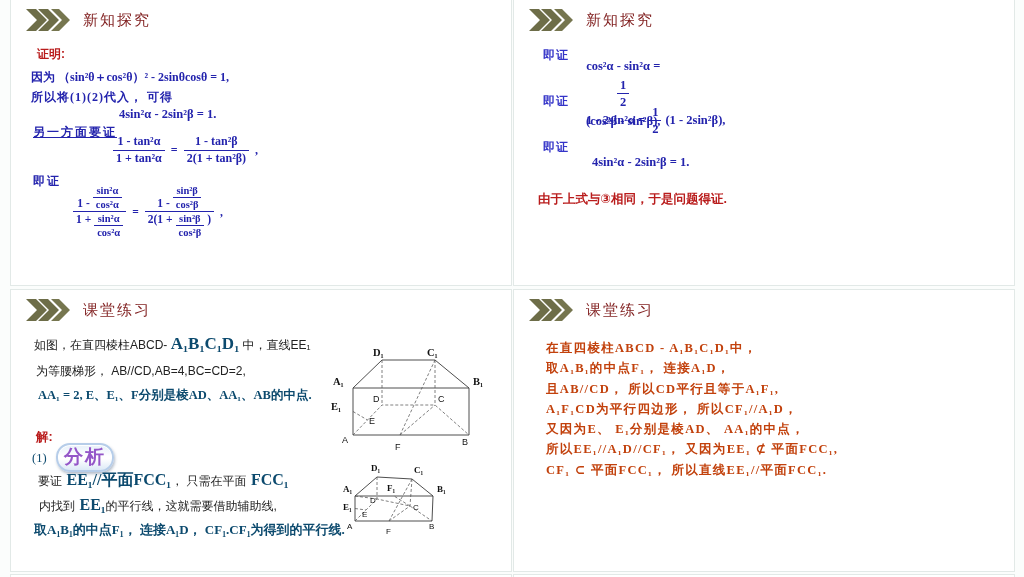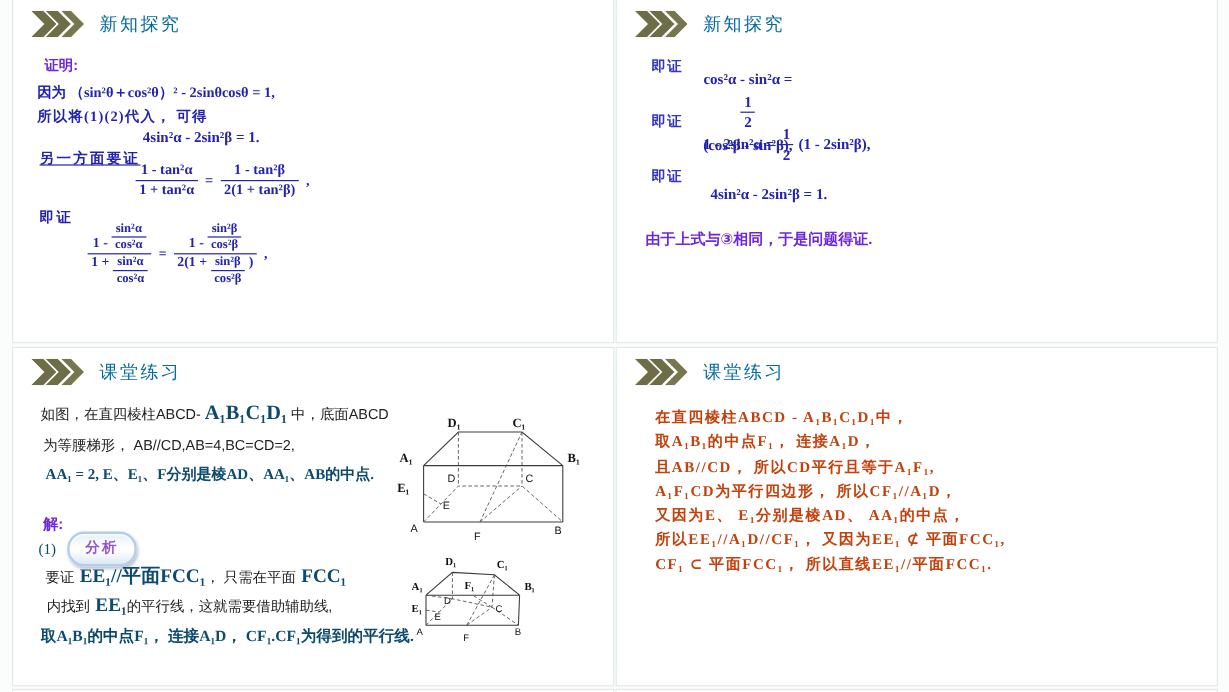--- a/index.html
+++ b/index.html
@@ -2,37 +2,37 @@
 <html><head>
 <meta charset="utf-8">
 <style>
   html,body{margin:0;padding:0;}
   body{
     width:1024px;height:577px;position:relative;background:#fbfdfc;
     overflow:hidden;font-family:"Liberation Sans","DejaVu Sans",sans-serif;
   }
   .panel{position:absolute;background:#ffffff;border:1px solid #e2e9e7;}
   .hdr{position:absolute;display:flex;align-items:center;gap:13px;}
-  .hdr .ttl{font-size:15px;color:#0369a1;letter-spacing:2px;}
+  .hdr .ttl{font-size:15px;color:#7f1d1d;letter-spacing:2px;}
   .abs{position:absolute;white-space:nowrap;}
-  .red{color:#6d28d9;font-weight:bold;}
+  .red{color:#b91c1c;font-weight:bold;}
   .math{font-family:"Liberation Serif","DejaVu Serif",serif;font-weight:bold;color:#2323ad;}
   .serifb{font-family:Liberation Serif, serif;font-weight:bold;color:#0c4a6e;}
   .sansl{font-size:12px;color:#222;}
   .frow{display:flex;align-items:center;gap:6px;}
   .frac{display:inline-block;text-align:center;vertical-align:middle;line-height:1.15;}
   .frac .num{display:flex;align-items:flex-end;justify-content:center;gap:3px;border-bottom:1.4px solid currentColor;padding:0 3px 1px 3px;}
   .frac .den{display:flex;align-items:flex-start;justify-content:center;gap:3px;padding:1px 3px 0 3px;}
   .inner{font-size:10.5px;line-height:1.05;}
   .big{font-size:16px;}
   .pill{
     position:absolute;width:54px;height:25px;border-radius:14px;
     background:linear-gradient(180deg,#e6f0fa 0%,#ffffff 45%,#ffffff 55%,#dce9f6 100%);
     border:2px solid #b6cde9;box-shadow:1px 2px 3px rgba(90,110,140,.45), inset 0 1px 1px #fff;
-    color:#9456c8;font-size:12px;font-weight:bold;text-align:center;line-height:23px;letter-spacing:2px;
+    color:#9456c8;font-size:19px;font-weight:bold;text-align:center;line-height:23px;letter-spacing:2px;
   }
   svg .edge{stroke:#3a3a3a;stroke-width:0.9;fill:none;}
   svg .hid{stroke:#555;stroke-width:0.75;fill:none;stroke-dasharray:3 2;}
   svg text{font-family:"Liberation Serif","DejaVu Serif",serif;fill:#111;}
   svg .vb{font-weight:bold;font-size:10.5px;}
   svg .vp{font-size:9px;font-family:"Liberation Sans","DejaVu Sans",sans-serif;font-weight:normal;}
   svg .vb2{font-weight:bold;font-size:9px;}
   svg .vp2{font-size:8px;font-family:"Liberation Sans","DejaVu Sans",sans-serif;}
 </style>
 </head>
@@ -150,21 +150,21 @@
       <path d="M0 0 h10 l11 11 -11 11 H0 l11 -11 Z" fill="#6d6d48"></path>
       <path d="M12 0 h10 l11 11 -11 11 H12 l11 -11 Z" fill="#6d6d48"></path>
       <path d="M25 0 h8 l11 11 -11 11 h-8 l11 -11 Z" fill="#76764f"></path>
     </svg>
     <span class="ttl">课堂练习</span>
   </div>
 
   <div class="abs sansl" style="left:23px;top:44px;">
     <span>如图，在直四棱柱ABCD-</span>
     <span class="serifb" style="font-size:17px;">A₁B₁C₁D₁</span>
-    <span>中，底面ABCD</span>
+    <span>中，直线EE₁</span>
   </div>
   <div class="abs sansl" style="left:25px;top:73px;">为等腰梯形， AB//CD,AB=4,BC=CD=2,</div>
   <div class="abs serifb" style="left:27px;top:97px;font-size:12.5px;">AA₁ = 2, E、E₁、F分别是棱AD、AA₁、AB的中点.</div>
 
   <div class="abs red" style="left:25px;top:139px;font-size:12.5px;">解:</div>
   <div class="abs serifb" style="left:21px;top:161px;font-size:12.5px;font-weight:normal;">(1)</div>
   <div class="pill" style="left:45px;top:153px;">分析</div>
 
   <div class="abs" style="left:27px;top:180px;">
     <span class="sansl">要证</span>

